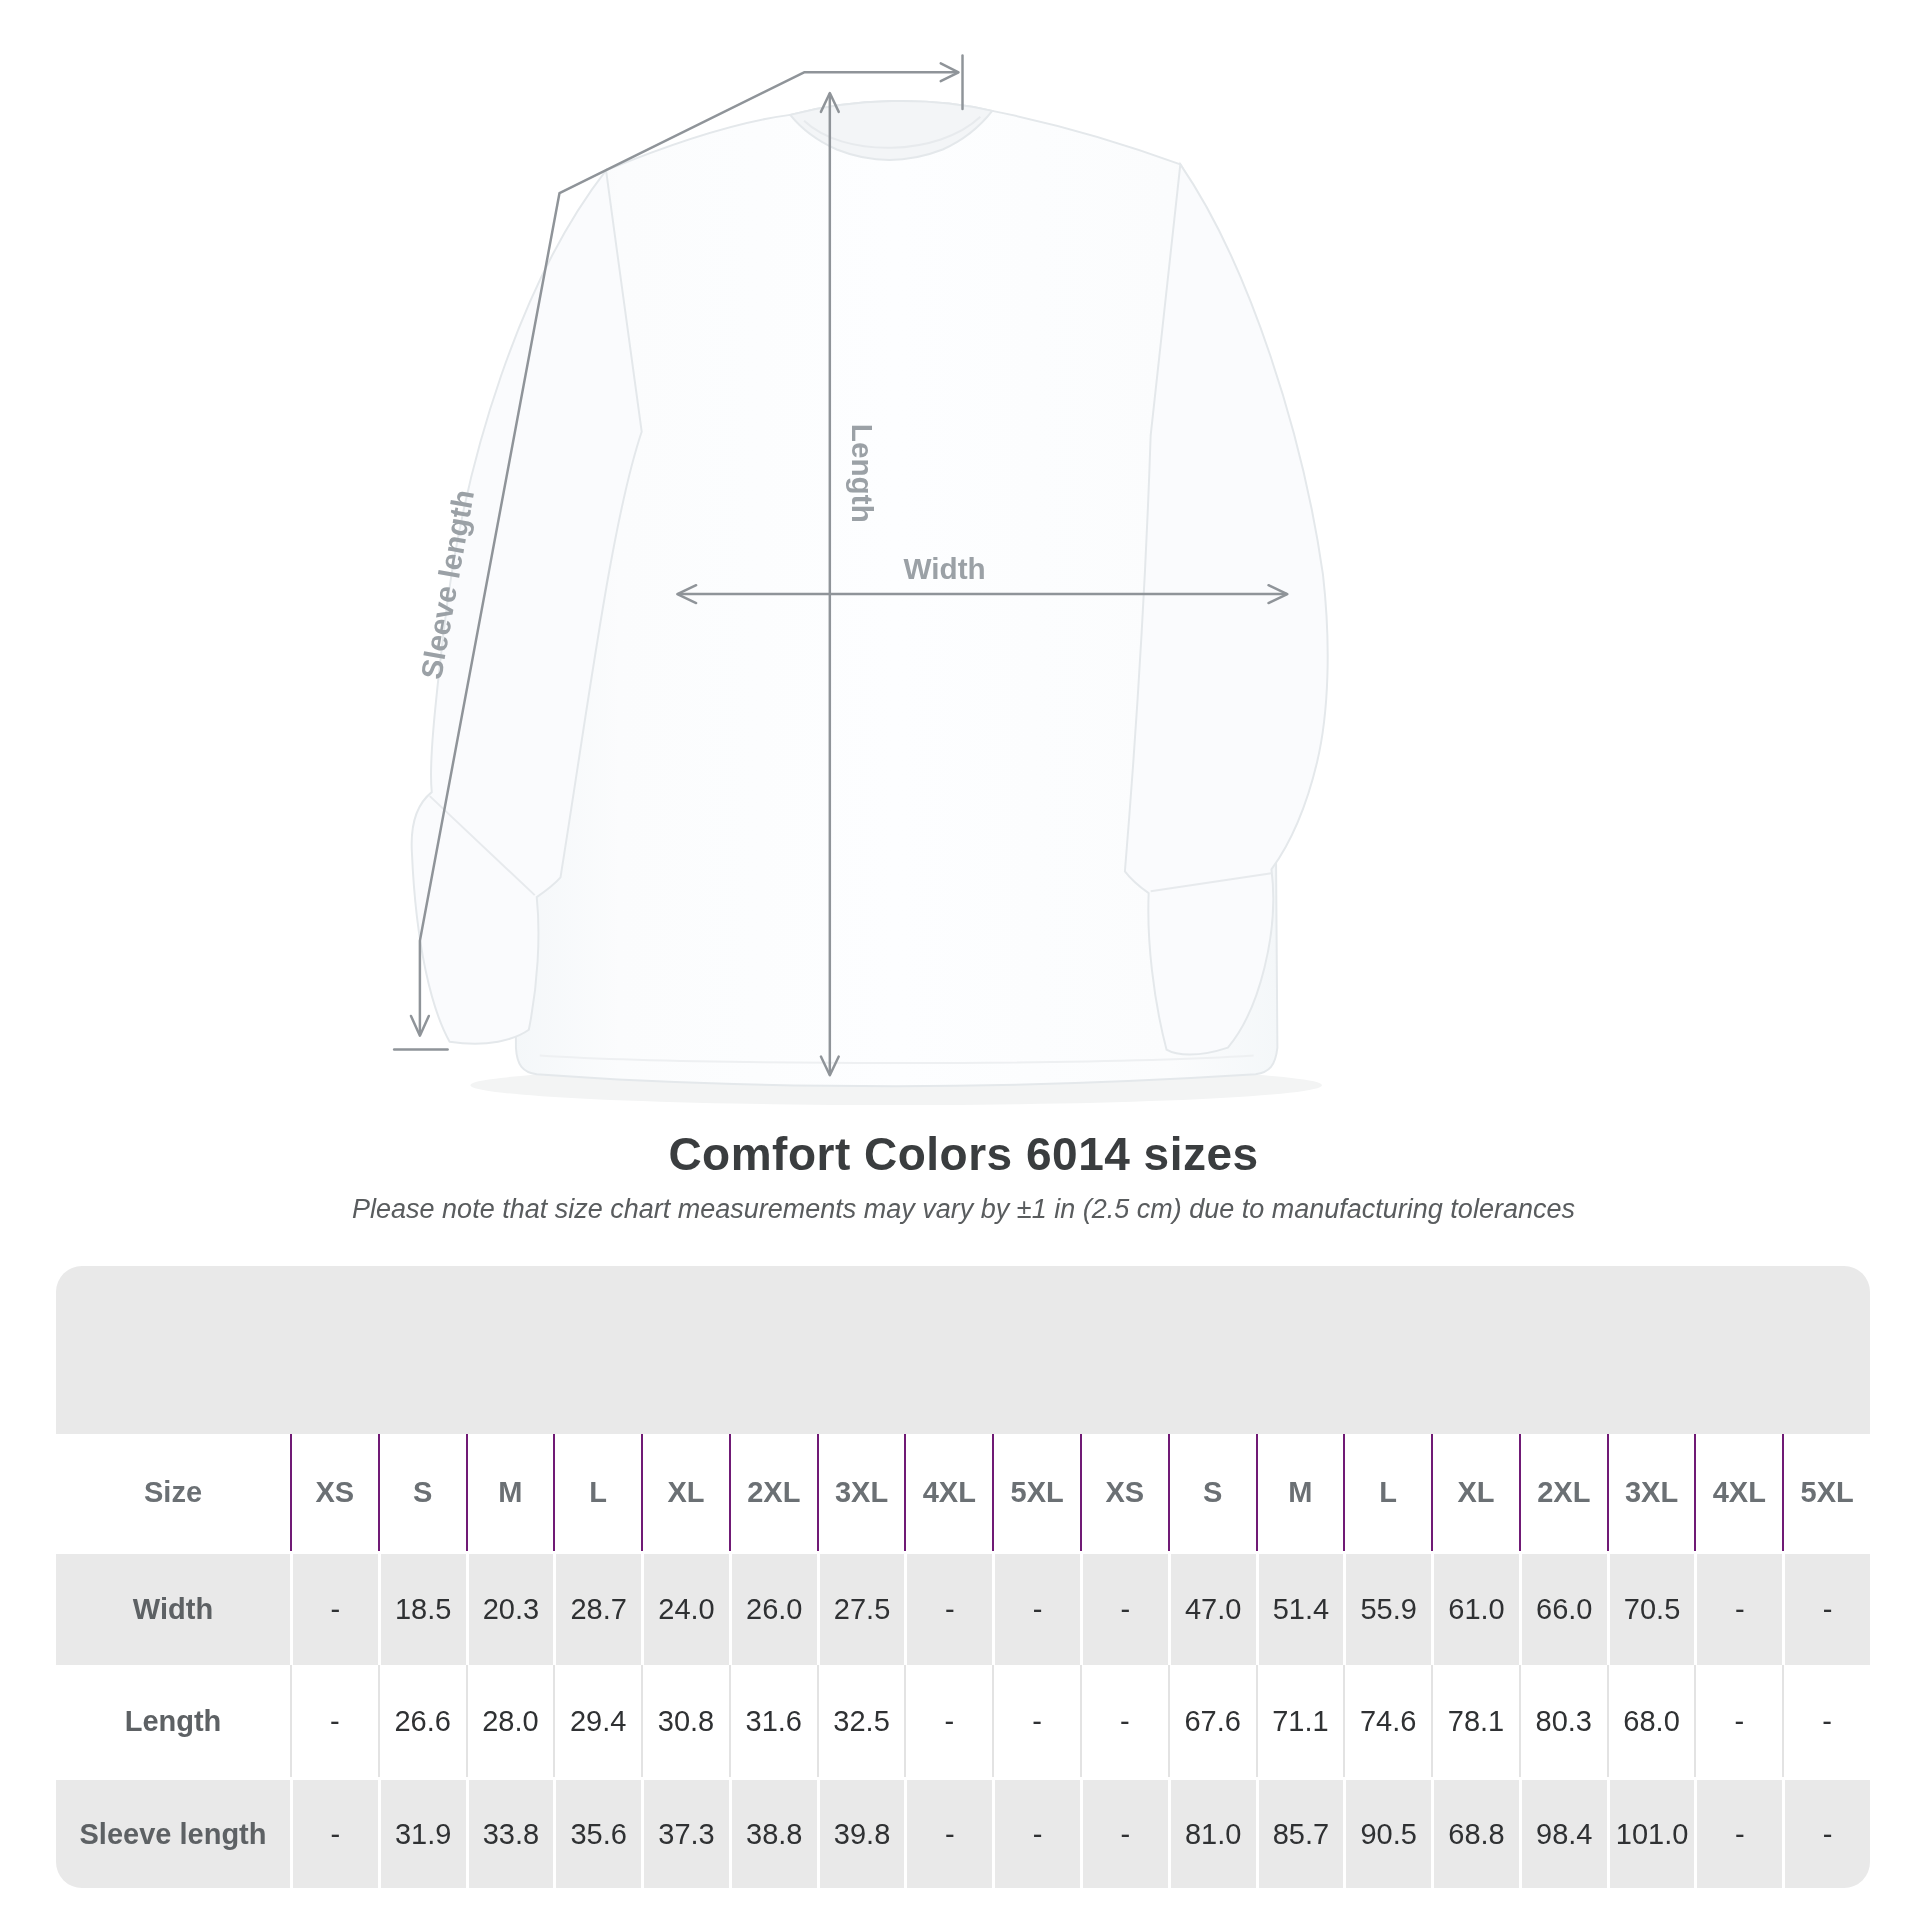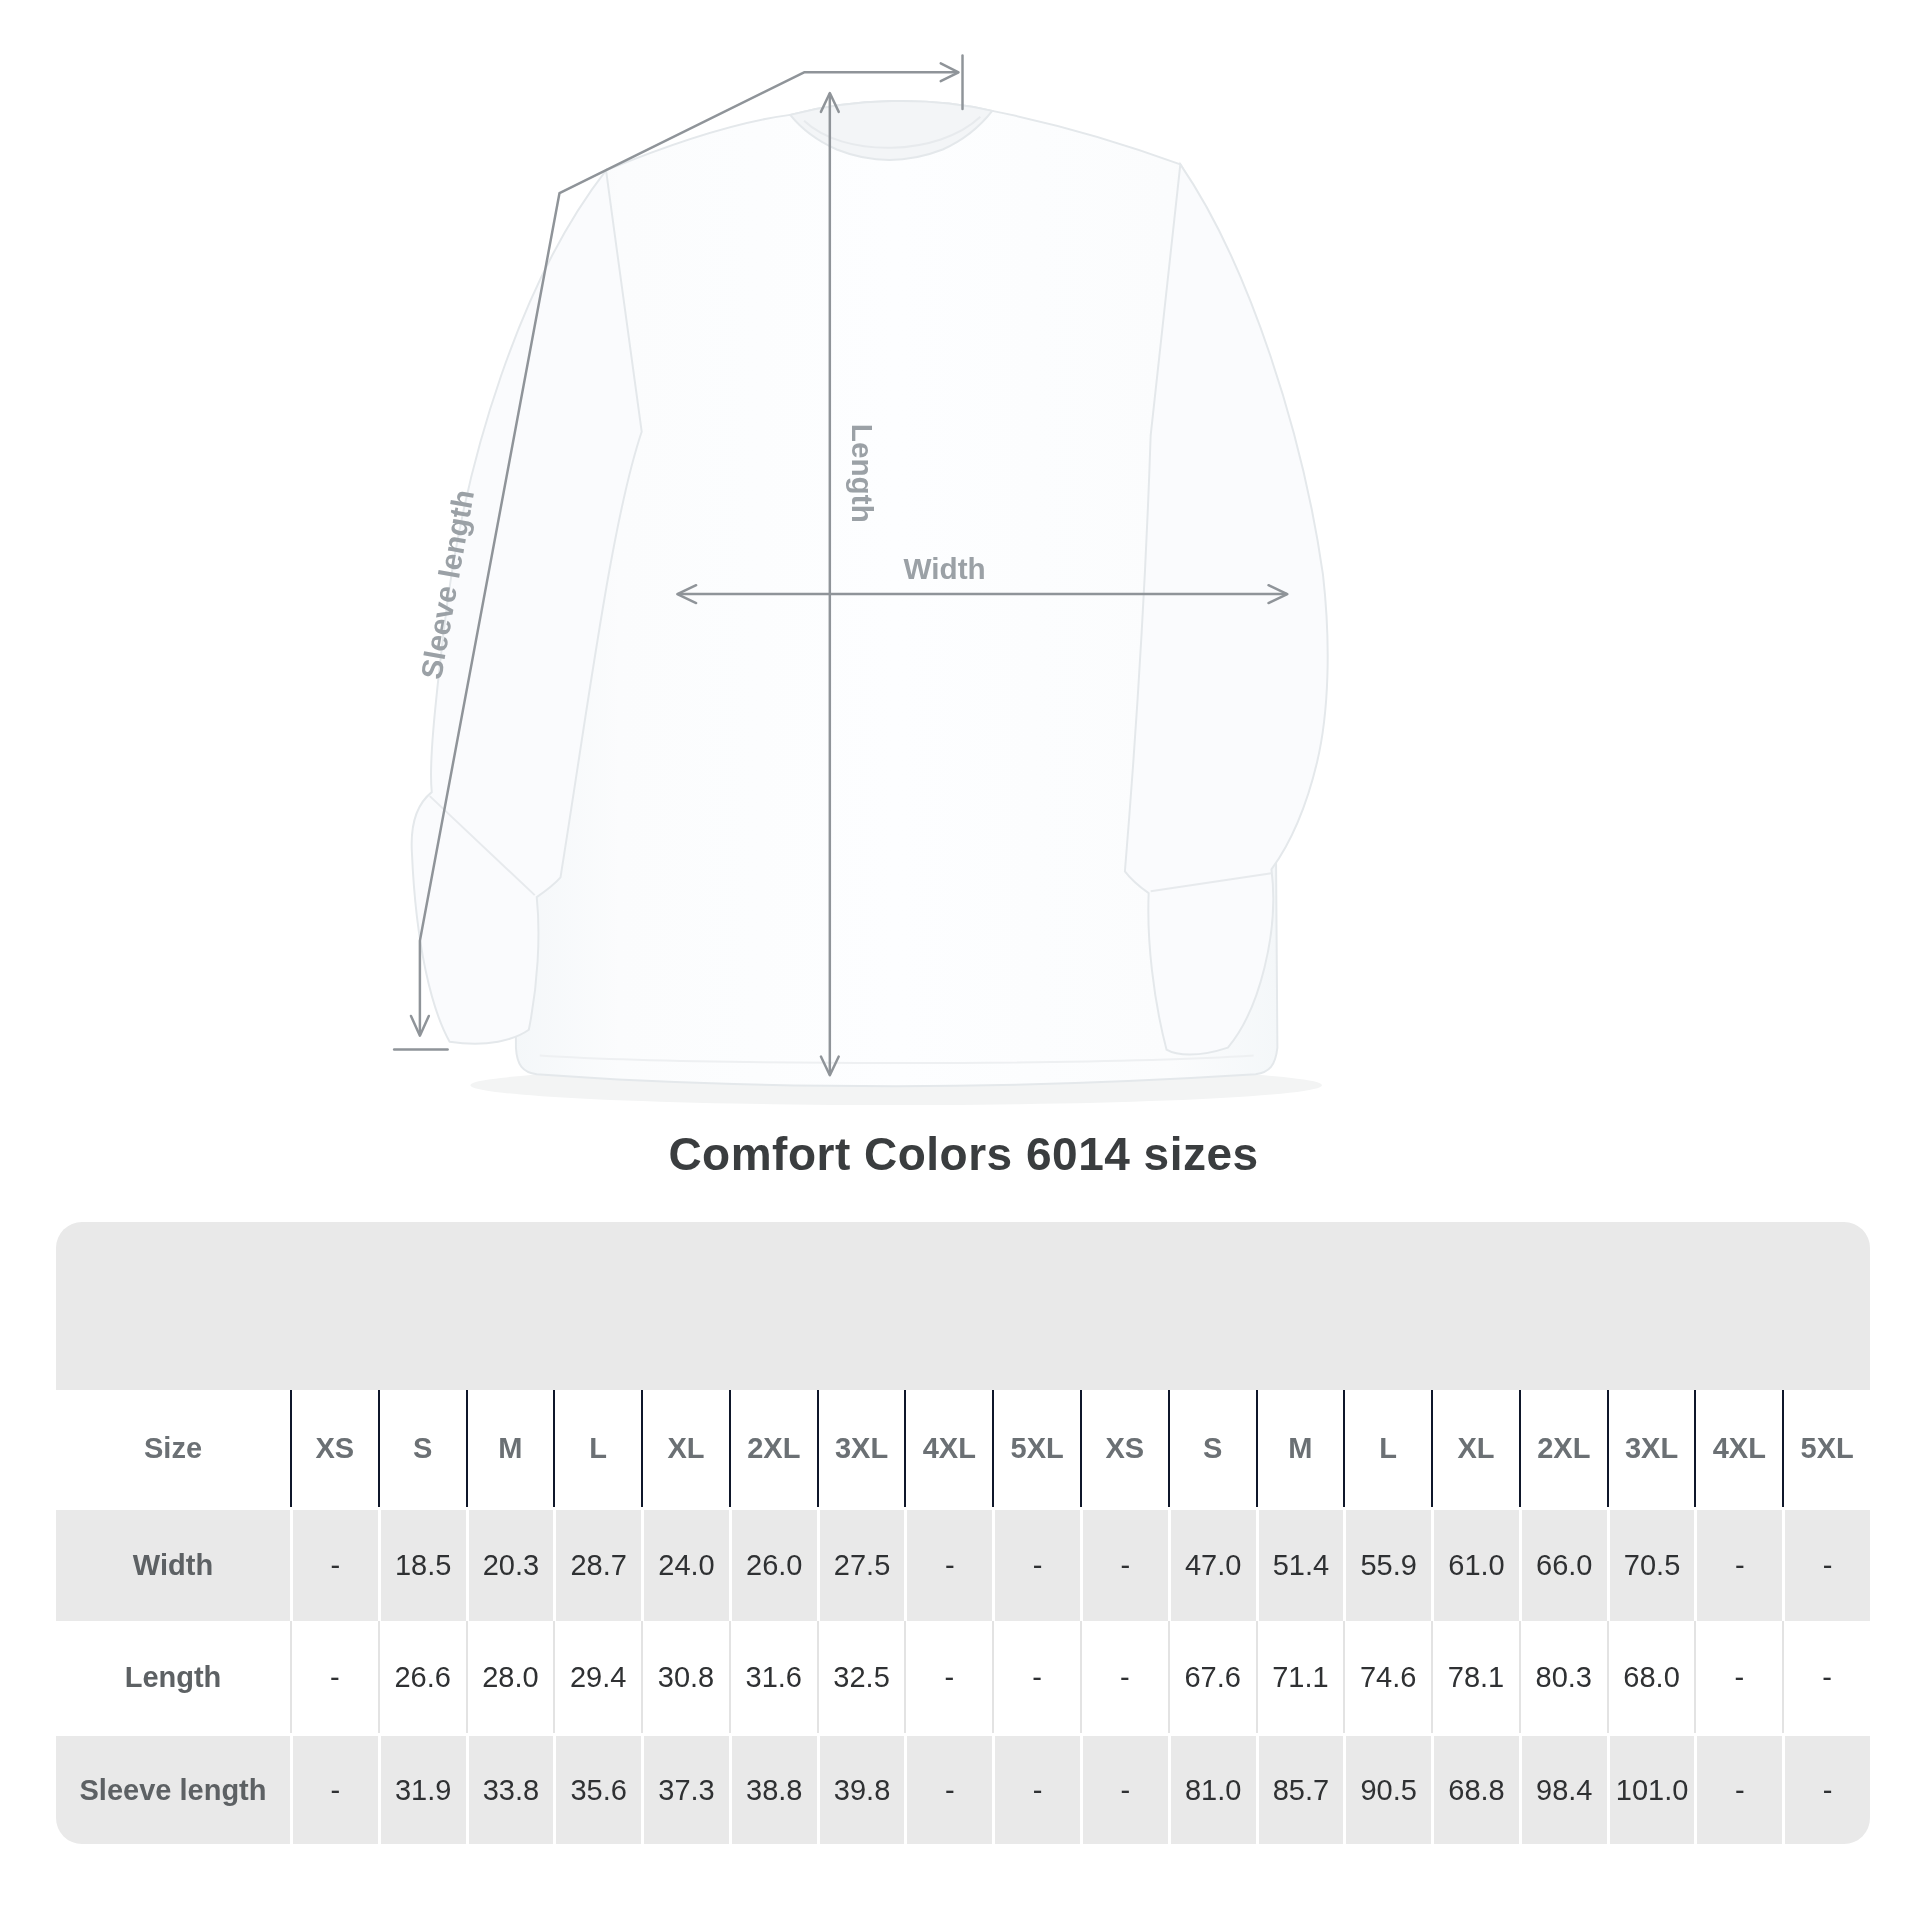--- a/index.html
+++ b/index.html
@@ -39,21 +39,21 @@
   .cell{
     display:flex;align-items:center;justify-content:center;
     box-sizing:border-box;background:#ffffff;
   }
   .cell.hdr{font-size:29px;font-weight:bold;color:#6b7074;}
   .cell.rl{font-size:29px;font-weight:bold;color:#5d6164;}
   .cell.val{font-size:29px;color:#2f3133;}
   .cell.shade{background:#e9e9e9;border-top:3px solid #ffffff;}
   .cell.light{background:#ffffff;}
   
-  .cell.row-hdr:not(.label-col){border-left:2px solid #0f172a;text-align:right;}
+  .cell.row-hdr:not(.label-col){border-left:2px solid #701a75;text-align:right;}
   .cell.light.val{border-left:2px solid #e3e3e3;}
   .cell.shade.val{border-left:3px solid #ffffff;}
 </style>
 </head>
 <body>
 
 <div class="diagram">
   <svg width="1927" height="1109" viewBox="0 0 1946 1120">
     <defs>
       <linearGradient id="bodyGrad" x1="0" y1="0" x2="1" y2="0">
@@ -131,20 +131,21 @@
     </g>
 
     <text transform="translate(462,592) rotate(-80)" text-anchor="middle" font-size="30" font-weight="bold" fill="#9ba1a6">Sleeve length</text>
     <text transform="translate(860,478) rotate(90)" text-anchor="middle" font-size="30" font-weight="bold" fill="#9ba1a6">Length</text>
     <text x="954" y="585" text-anchor="middle" font-size="30" font-weight="bold" fill="#9ba1a6">Width</text>
   </svg>
 </div>
 
 <div class="heading">
   <div class="title">Comfort Colors 6014 sizes</div>
+  <div class="subtitle">Please note that size chart measurements may vary by ±1 in (2.5 cm) due to manufacturing tolerances</div>
 </div>
 
 <div class="size-table">
   <div class="unit-band">
   </div>
   <div class="grid">
       <div class="cell hdr label-col row-hdr">Size</div>
       <div class="cell hdr row-hdr">XS</div>
       <div class="cell hdr row-hdr">S</div>
       <div class="cell hdr row-hdr">M</div>

